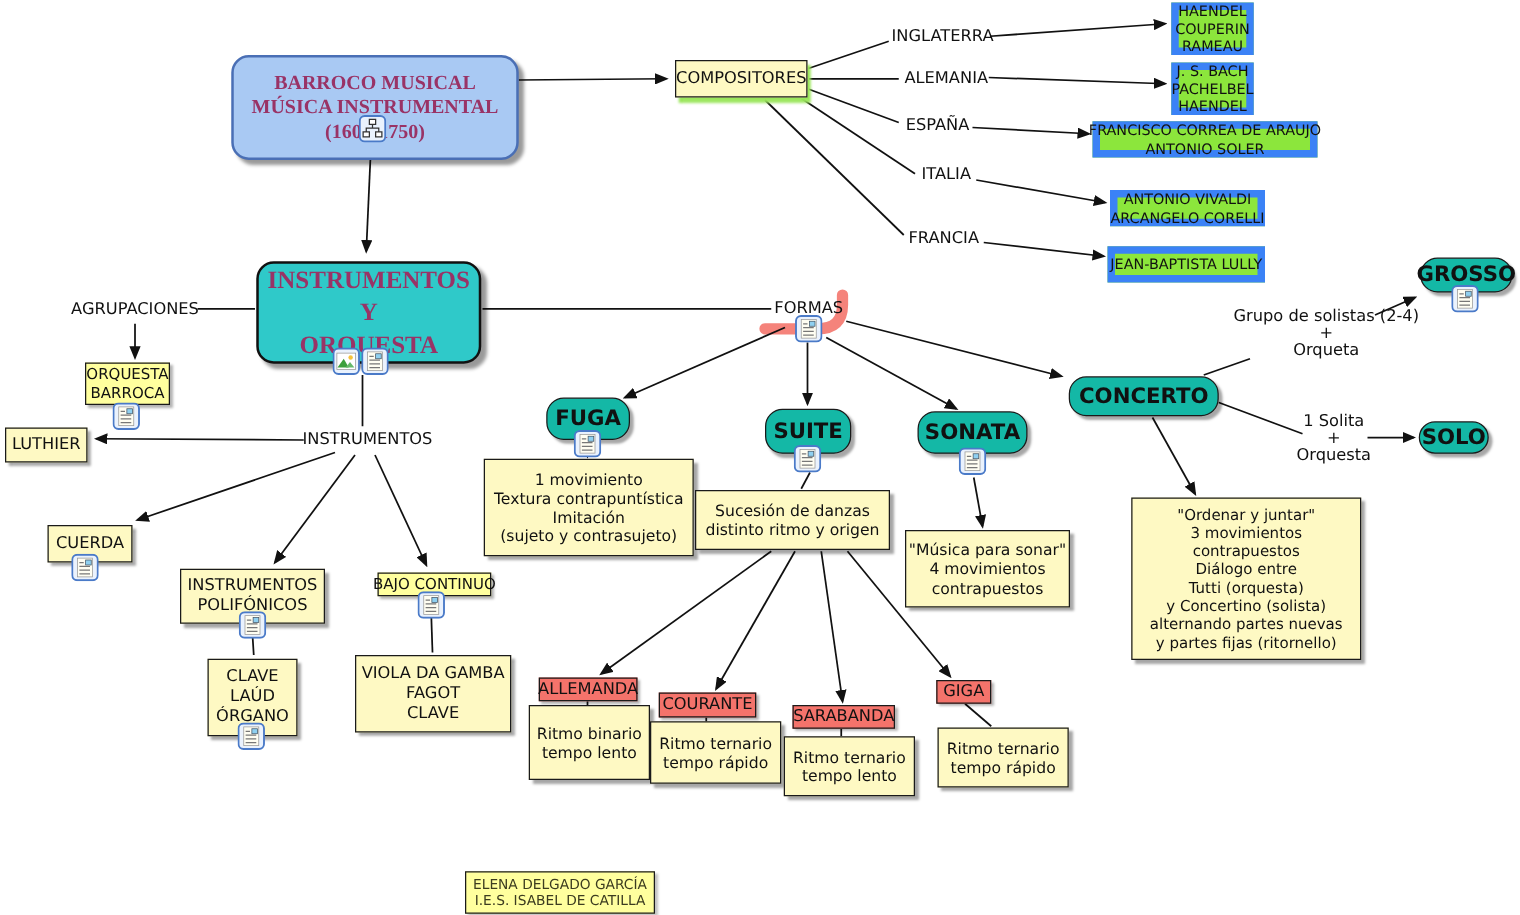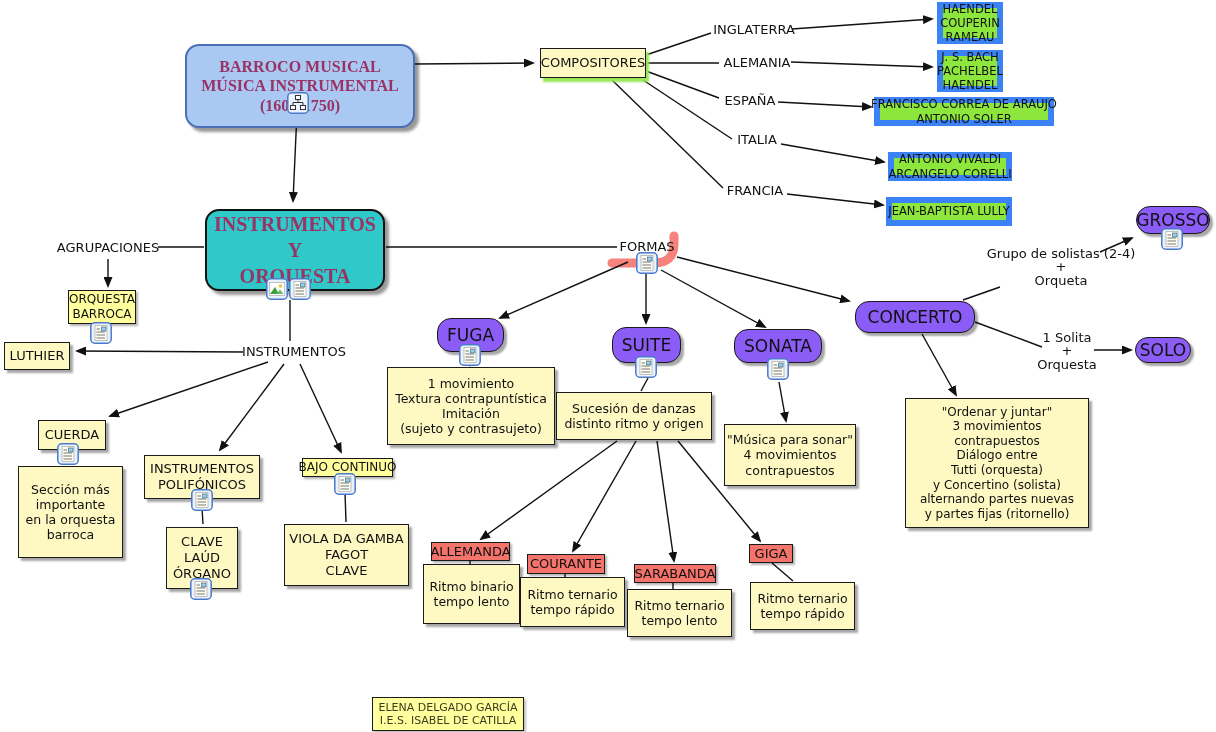--- a/index.html
+++ b/index.html
@@ -6,22 +6,22 @@
   #canvas{position:relative;width:1216px;height:732px;background:#ffffff;overflow:hidden;
           font-family:"DejaVu Sans",sans-serif;}
   #wires{position:absolute;left:0;top:0;}
   .node{position:absolute;display:flex;align-items:center;justify-content:center;
         text-align:center;font-size:13px;color:#111;box-sizing:border-box;
         white-space:pre;line-height:1.22;}
   .white-round{background:#fef9c3;border:1.6px solid #1a1a1a;border-radius:0;
         box-shadow:3px 3px 2px rgba(0,0,0,0.35);}
   .desc{font-size:12.5px;}
   .label{background:transparent;}
-  .red-round{background:#8b5cf6;border:1.6px solid #1a1a1a;border-radius:14px;
-        box-shadow:3px 3px 2px rgba(0,0,0,0.35);font-weight:normal;font-size:17px;}
+  .red-round{background:#14b8a6;border:1.6px solid #1a1a1a;border-radius:14px;
+        box-shadow:3px 3px 2px rgba(0,0,0,0.35);font-weight:bold;font-size:17px;}
   .red-rect{background:#f4736b;border:1px solid #1a1a1a;
         box-shadow:2px 2px 2px rgba(0,0,0,0.3);font-size:13px;}
   .green-rect{background:#8ce63c;border:6px solid #3b82f6;font-size:11.5px;}
   .yellow-rect{background:#ffff9e;border:1px solid #1a1a1a;
         box-shadow:2px 2px 2px rgba(0,0,0,0.3);font-size:12px;}
   .blue-main{background:#a9c9f3;border:2px solid #4a6fb5;border-radius:14px;
         box-shadow:4px 4px 3px rgba(0,0,0,0.4);color:#993366;
         font-family:"Liberation Serif",serif;font-weight:bold;font-size:16px;margin-top:24px;}
   .teal-main{background:#2fc9c9;border:2px solid #111;border-radius:14px;
         box-shadow:4px 4px 3px rgba(0,0,0,0.4);color:#993366;
@@ -124,24 +124,20 @@
   <div class="node label" style="left:58px;top:240px;width:100px;height:16px">AGRUPACIONES</div>
 
   <div class="node yellow-rect" style="left:68px;top:290px;width:68px;height:34px">ORQUESTA
 BARROCA</div>
 
   <div class="node white-round" style="left:4px;top:342px;width:66px;height:28px">LUTHIER</div>
 
   <div class="node label" style="left:245px;top:344px;width:98px;height:16px">INSTRUMENTOS</div>
 
   <div class="node white-round" style="left:38px;top:420px;width:68px;height:30px">CUERDA</div>
-  <div class="node white-round desc" style="left:18px;top:466px;width:105px;height:92px">Sección más
-importante
-en la orquesta
-barroca</div>
 
   <div class="node white-round" style="left:144px;top:455px;width:116px;height:44px">INSTRUMENTOS
 POLIFÓNICOS</div>
   <div class="node white-round" style="left:166px;top:527px;width:72px;height:62px">CLAVE
 LAÚD
 ÓRGANO</div>
 
   <div class="node yellow-rect" style="left:302px;top:458px;width:91px;height:19px">BAJO CONTINUO</div>
   <div class="node white-round" style="left:284px;top:524px;width:125px;height:62px">VIOLA DA GAMBA
 FAGOT

